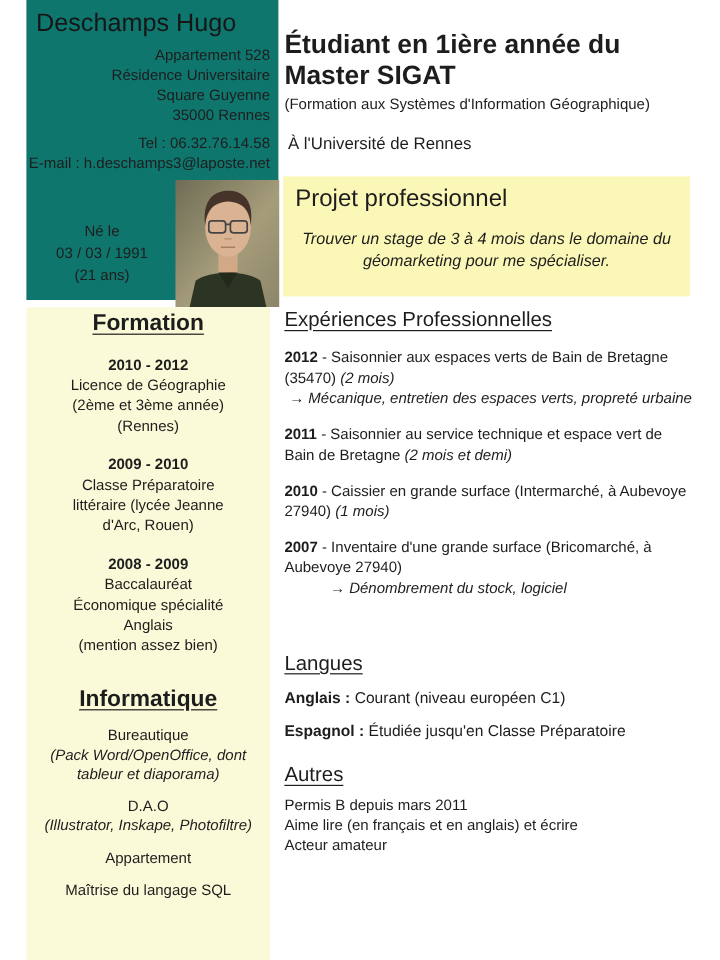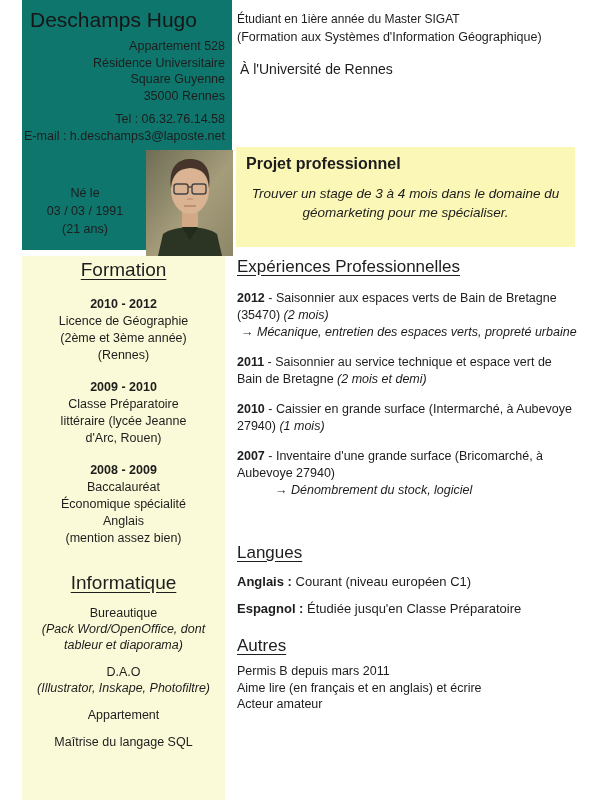--- a/index.html
+++ b/index.html
@@ -35,44 +35,44 @@
   .photo svg { display: block; width: 100%; height: 100%; }
 
   
   .sidebar-main {
     position: absolute; left: 22px; top: 256px;
     width: 203px; height: 544px;
     background: #fbfad8;
     text-align: center;
   }
   .side-heading {
-    font-size: 19px; font-weight: 400;
+    font-size: 19px; font-weight: 700;
     text-decoration: underline; text-underline-offset: 3px;
     margin-top: 3px;
   }
   .info-heading { margin-top: 25px; }
   .f-entry { margin-top: 15px; font-size: 12.5px; line-height: 17px; }
   .f-years { font-weight: 700; }
   .i-item { margin-top: 11px; font-size: 12.5px; line-height: 16px; }
   .i-detail { font-style: italic; }
   .i-detail:empty { display: none; }
 
   
   .main-col { position: absolute; left: 237px; top: 0; width: 343px; }
-  .intro-title { font-size: 12px; font-weight: 400; margin-top: 12px; }
+  .intro-title { font-size: 22px; font-weight: 700; margin-top: 24px; }
   .intro-sub { font-size: 12.5px; margin-top: 4px; }
   .intro-univ { font-size: 14px; margin-top: 17px; padding-left: 3px; }
 
   .projet-box {
     position: absolute; left: -1px; top: 147px;
     width: 339px; height: 100px;
     background: #fbf7b7;
     padding: 8px 10px;
   }
-  .projet-heading { font-size: 16px; font-weight: 700; }
+  .projet-heading { font-size: 20px; font-weight: 400; }
   .projet-text {
     font-style: italic; font-size: 13.5px; line-height: 19px;
     text-align: center; margin-top: 11px; padding: 0 4px;
   }
 
   .content { position: absolute; left: 0; top: 257px; width: 343px; }
   .main-heading {
     font-size: 17px; font-weight: 400;
     text-decoration: underline; text-underline-offset: 3px;
   }

